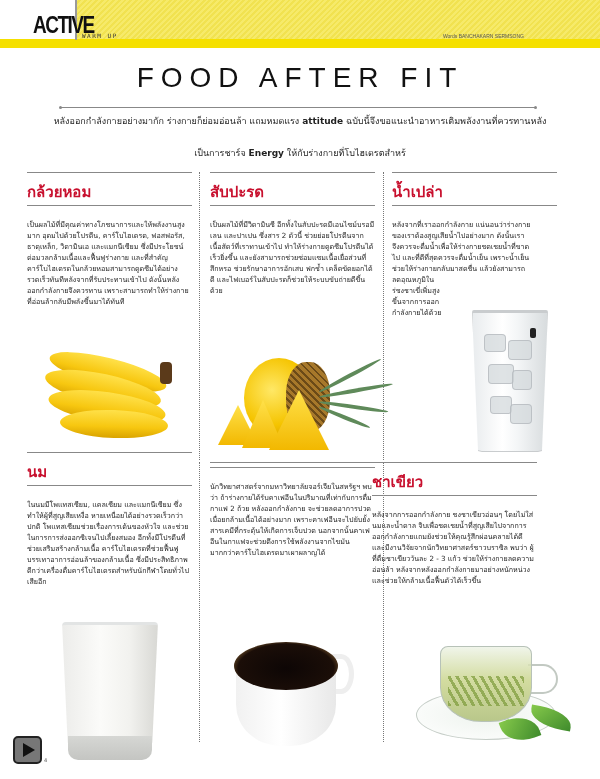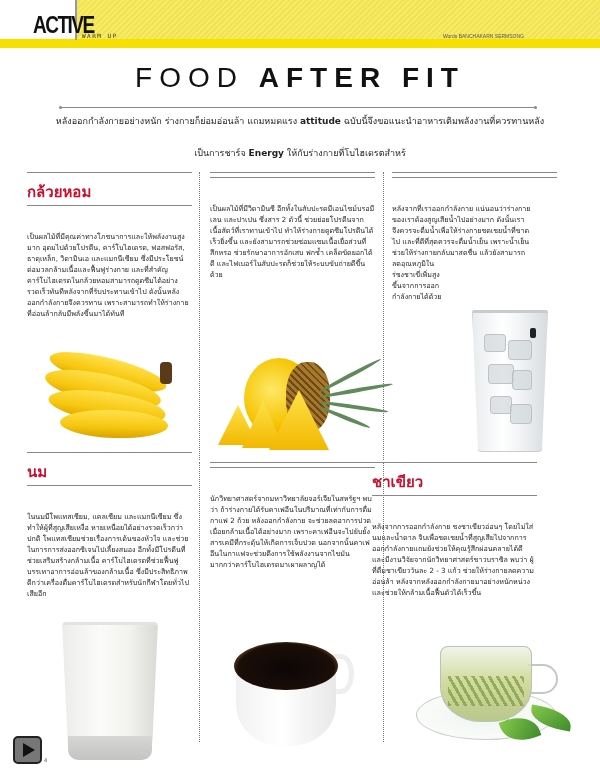--- a/index.html
+++ b/index.html
@@ -26,42 +26,42 @@
     position: absolute; right: 76px; top: 33px; font-family: "Liberation Sans", sans-serif;
     font-size: 5px; color: #555;
   }
 
   
   .title {
     position: absolute; left: 0; top: 62px; width: 600px; text-align: center;
     font-family: "Liberation Sans Narrow", "Liberation Sans", sans-serif; font-size: 28px; letter-spacing: 7px; color: #111;
   }
   .title .thin { font-weight: 300; }
-  .title .bold { font-weight: 700; }
+  .title .bold { font-weight: 400; }
   .title-rule { position: absolute; left: 60px; top: 107px; width: 476px; height: 1px; background: #888; }
   .title-rule::before, .title-rule::after {
     content: ""; position: absolute; top: -1px; width: 3px; height: 3px; border-radius: 50%; background: #888;
   }
   .title-rule::before { left: -1px; } .title-rule::after { right: -1px; }
 
   .intro {
     position: absolute; left: 50px; top: 113px; width: 500px; text-align: center;
     font-size: 9px; line-height: 16px; color: #222;
   }
   .intro b { font-weight: 700; }
 
   
   .card { position: absolute; width: 165px; }
   .card-rule-top { height: 1px; background: #888; width: 165px; }
   .card-title {
     font-family: "Liberation Sans", sans-serif; font-size: 15px; font-weight: 700;
     color: #c8102e; margin-top: 10px; height: 18px; line-height: 18px;
   }
   .card-title-rule { height: 1px; background: #888; margin-top: 4px; }
-  .card-body { font-size: 7.1px; line-height: 11px; color: #222; margin-top: 25px; }
+  .card-body { font-size: 7.1px; line-height: 11px; color: #222; margin-top: 13px; }
   .card-body.tight { }
 
   .vdiv { position: absolute; width: 0; border-left: 1px dotted #777; }
 
   
   .img { position: absolute; }
 
   
   .banana { position: absolute; border-radius: 50%; background: linear-gradient(180deg, #ffe14a 0%, #f7c710 60%, #d9a300 100%); }
 
@@ -110,45 +110,47 @@
   <div class="byline">Words BANCHAKARN SERMSONG</div>
 </div>
 
 <div class="title">
   <span class="thin">FOOD</span>
   <span class="bold">AFTER FIT</span>
 </div>
 <div class="title-rule"></div>
 
 <div class="intro">
-  <span>หลังออกกำลังกายอย่างหนัก ร่างกายก็ย่อมอ่อนล้า แถมหมดแรง </span><b>attitude</b><span> ฉบับนี้จึงขอแนะนำอาหารเติมพลังงานที่ควรทานหลัง</span><br>
+  <span>หลังออกกำลังกายอย่างมากัก ร่างกายก็ย่อมอ่อนล้า แถมหมดแรง </span><b>attitude</b><span> ฉบับนี้จึงขอแนะนำอาหารเติมพลังงานที่ควรทานหลัง</span><br>
   <br>
   <span>เป็นการชาร์จ </span><b>Energy</b><span> ให้กับร่างกายที่โบไฮเดรตสำหร้</span>
 </div>
 
 <div class="vdiv" style="left:199px; top:172px; height:288px;"></div>
 <div class="vdiv" style="left:383px; top:172px; height:288px;"></div>
 <div class="vdiv" style="left:199px; top:462px; height:280px;"></div>
 <div class="vdiv" style="left:383px; top:462px; height:280px;"></div>
 
 <div class="card" style="left:27px; top:172px;">
   <div class="card-rule-top"></div>
   <div class="card-title">กล้วยหอม</div>
   <div class="card-title-rule"></div>
   <div class="card-body">เป็นผลไม้ที่มีคุณค่าทางโภชนาการและให้พลังงานสูงมาก อุดมไปด้วยโปรตีน, คาร์โบไฮเดรต, ฟอสฟอรัส, ธาตุเหล็ก, วิตามินเอ และแมกนีเซียม ซึ่งมีประโยชน์ต่อมวลกล้ามเนื้อและฟื้นฟูร่างกาย และที่สำคัญคาร์โบไฮเดรตในกล้วยหอมสามารถดูดซึมได้อย่างรวดเร็วทันทีหลังจากที่รับประทานเข้าไป ดังนั้นหลังออกกำลังกายจึงควรทาน เพราะสามารถทำให้ร่างกายที่อ่อนล้ากลับมีพลังขึ้นมาได้ทันที</div>
 </div>
 
 <div class="card" style="left:210px; top:172px;">
   <div class="card-rule-top"></div>
+  <div class="card-title">สับปะรด</div>
   <div class="card-title-rule"></div>
   <div class="card-body">เป็นผลไม้ที่มีวิตามินซี อีกทั้งในสับปะรดมีเอนไซม์บรอมีเลน และปาเปน ซึ่งสาร 2 ตัวนี้ ช่วยย่อยโปรตีนจากเนื้อสัตว์ที่เราทานเข้าไป ทำให้ร่างกายดูดซึมโปรตีนได้เร็วยิ่งขึ้น และยังสามารถช่วยซ่อมแซมเนื้อเยื่อส่วนที่สึกหรอ ช่วยรักษาอาการอักเสบ ฟกช้ำ เคล็ดขัดยอกได้ดี และไฟเบอร์ในสับปะรดก็ช่วยให้ระบบขับถ่ายดีขึ้นด้วย</div>
 </div>
 
 <div class="card" style="left:392px; top:172px;">
   <div class="card-rule-top"></div>
+  <div class="card-title">น้ำเปล่า</div>
   <div class="card-title-rule"></div>
   <div class="card-body">
     <div>หลังจากที่เราออกกำลังกาย แน่นอนว่าร่างกาย</div>
     <div>ของเราต้องสูญเสียน้ำไปอย่างมาก ดังนั้นเรา</div>
     <div>จึงควรจะดื่มน้ำเพื่อให้ร่างกายชดเชยน้ำที่ขาด</div>
     <div>ไป และที่ดีที่สุดควรจะดื่มน้ำเย็น เพราะน้ำเย็น</div>
     <div>ช่วยให้ร่างกายกลับมาสดชื่น แล้วยังสามารถ</div>
     <div>ลดอุณหภูมิใน</div>
     <div>ร่ชงชาเขี่เพิ่มสูง</div>
     <div>ขึ้นจากการออก</div>

